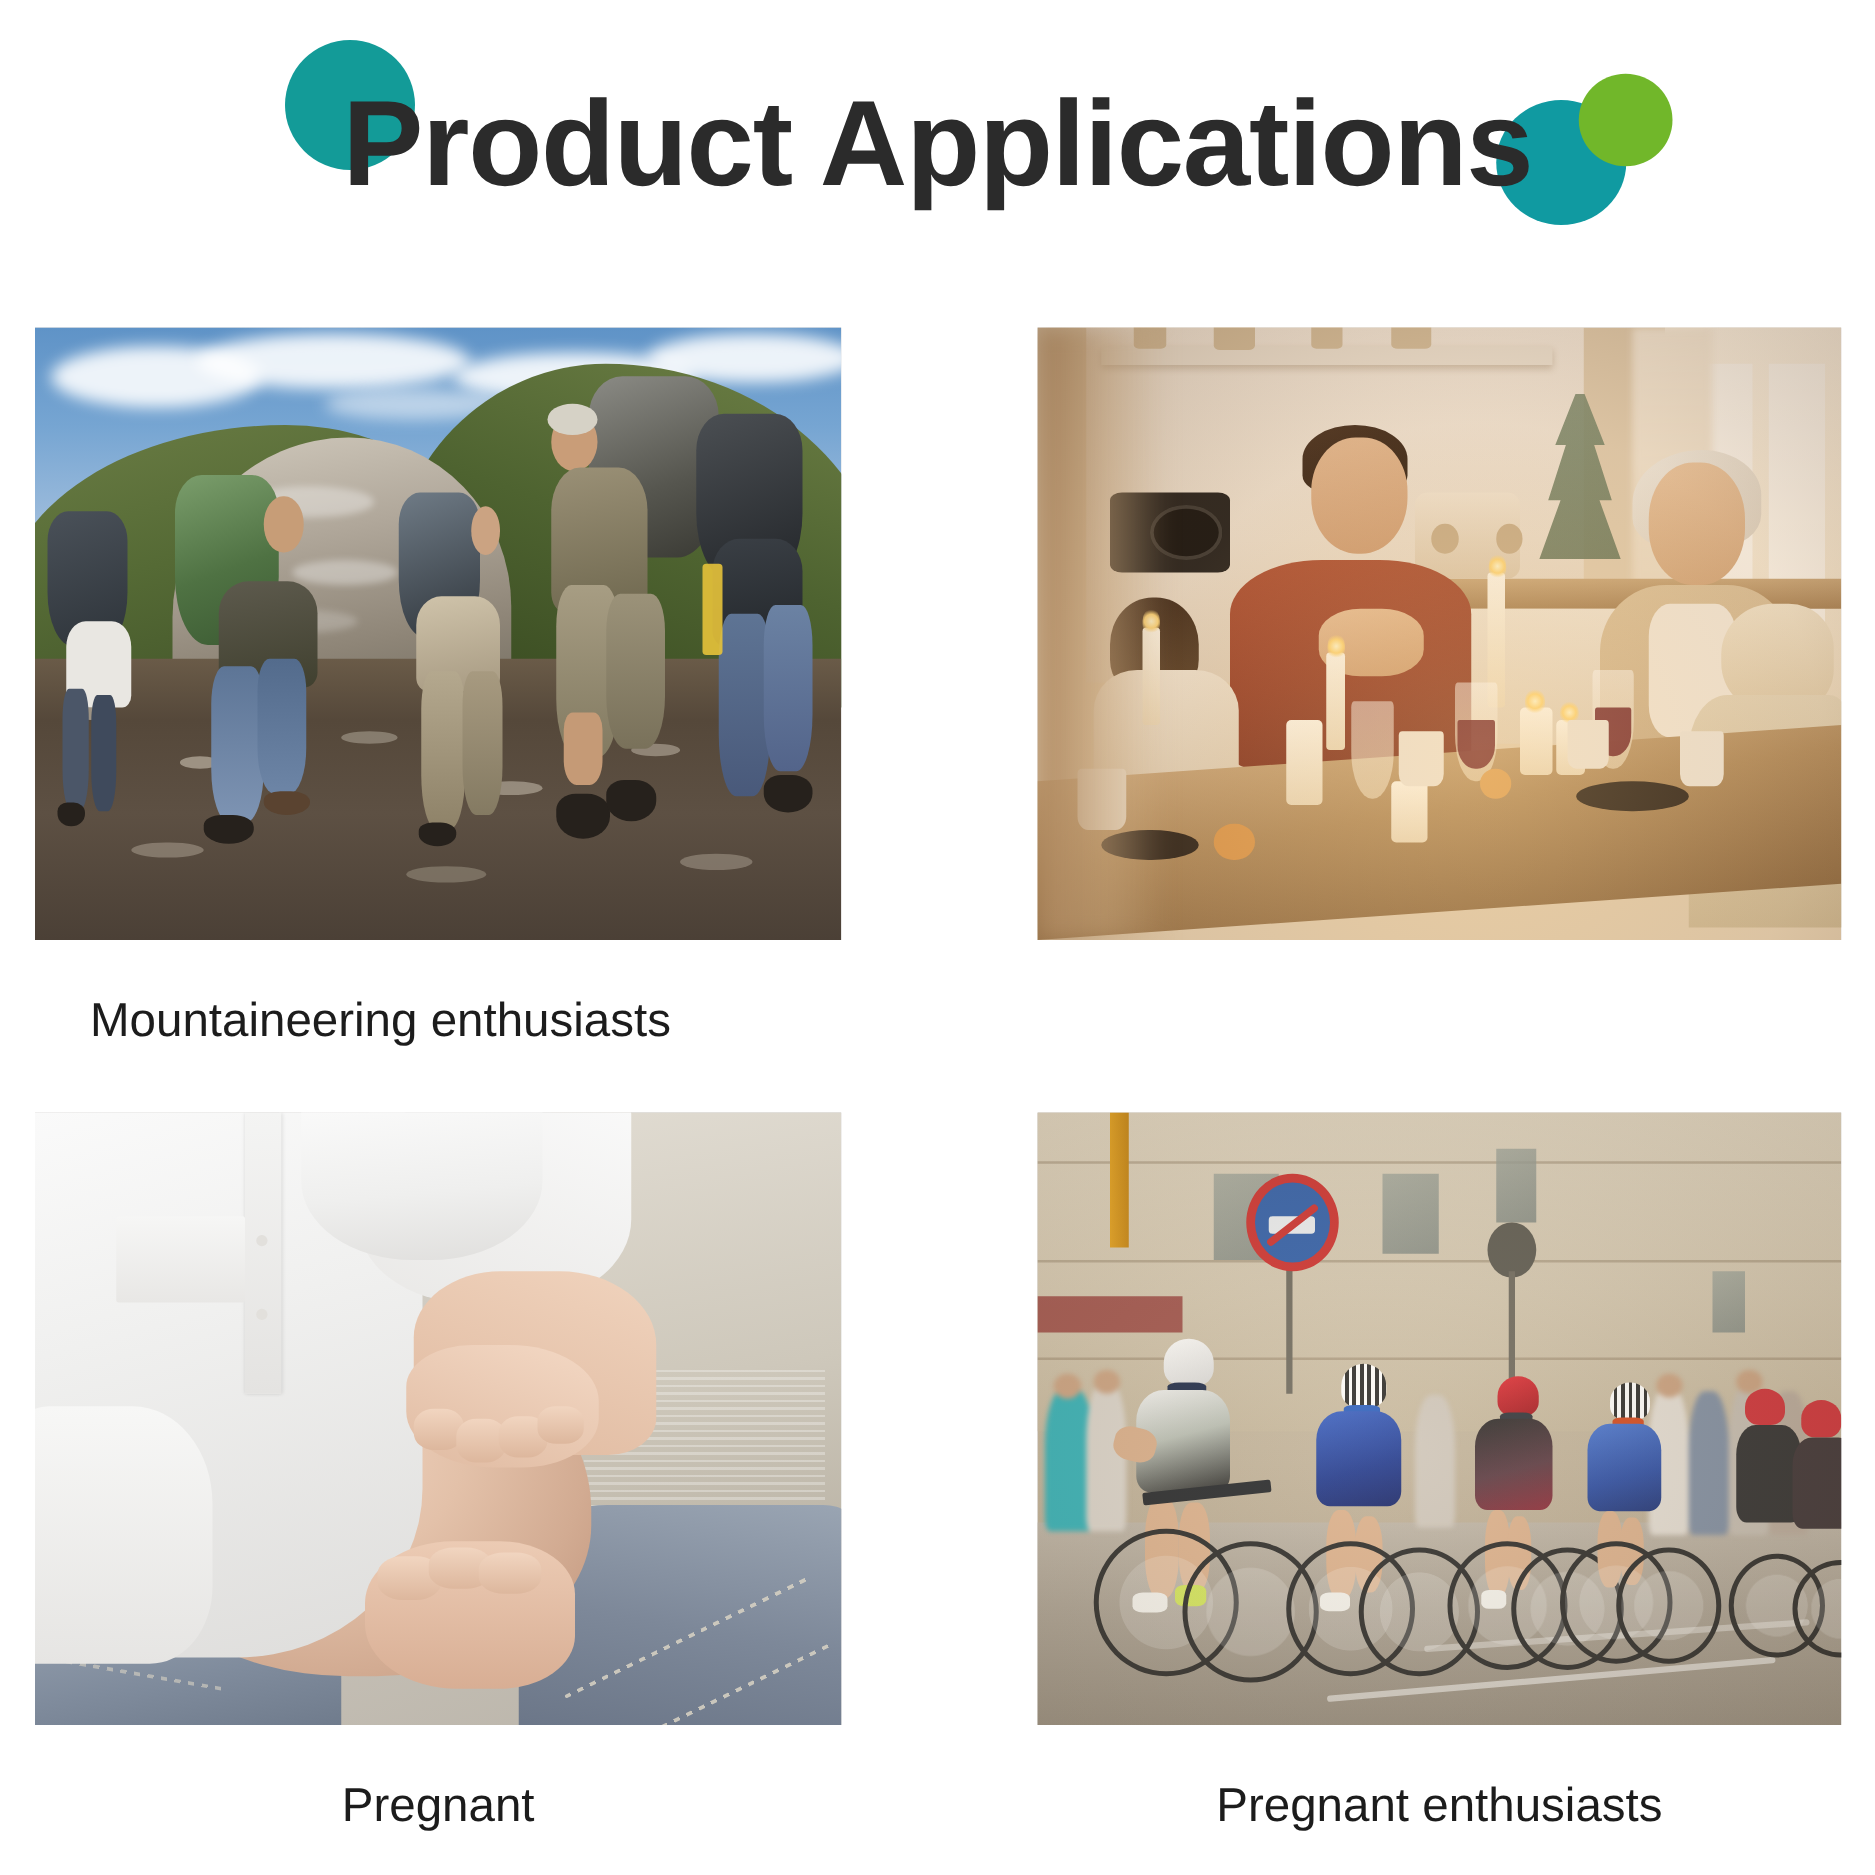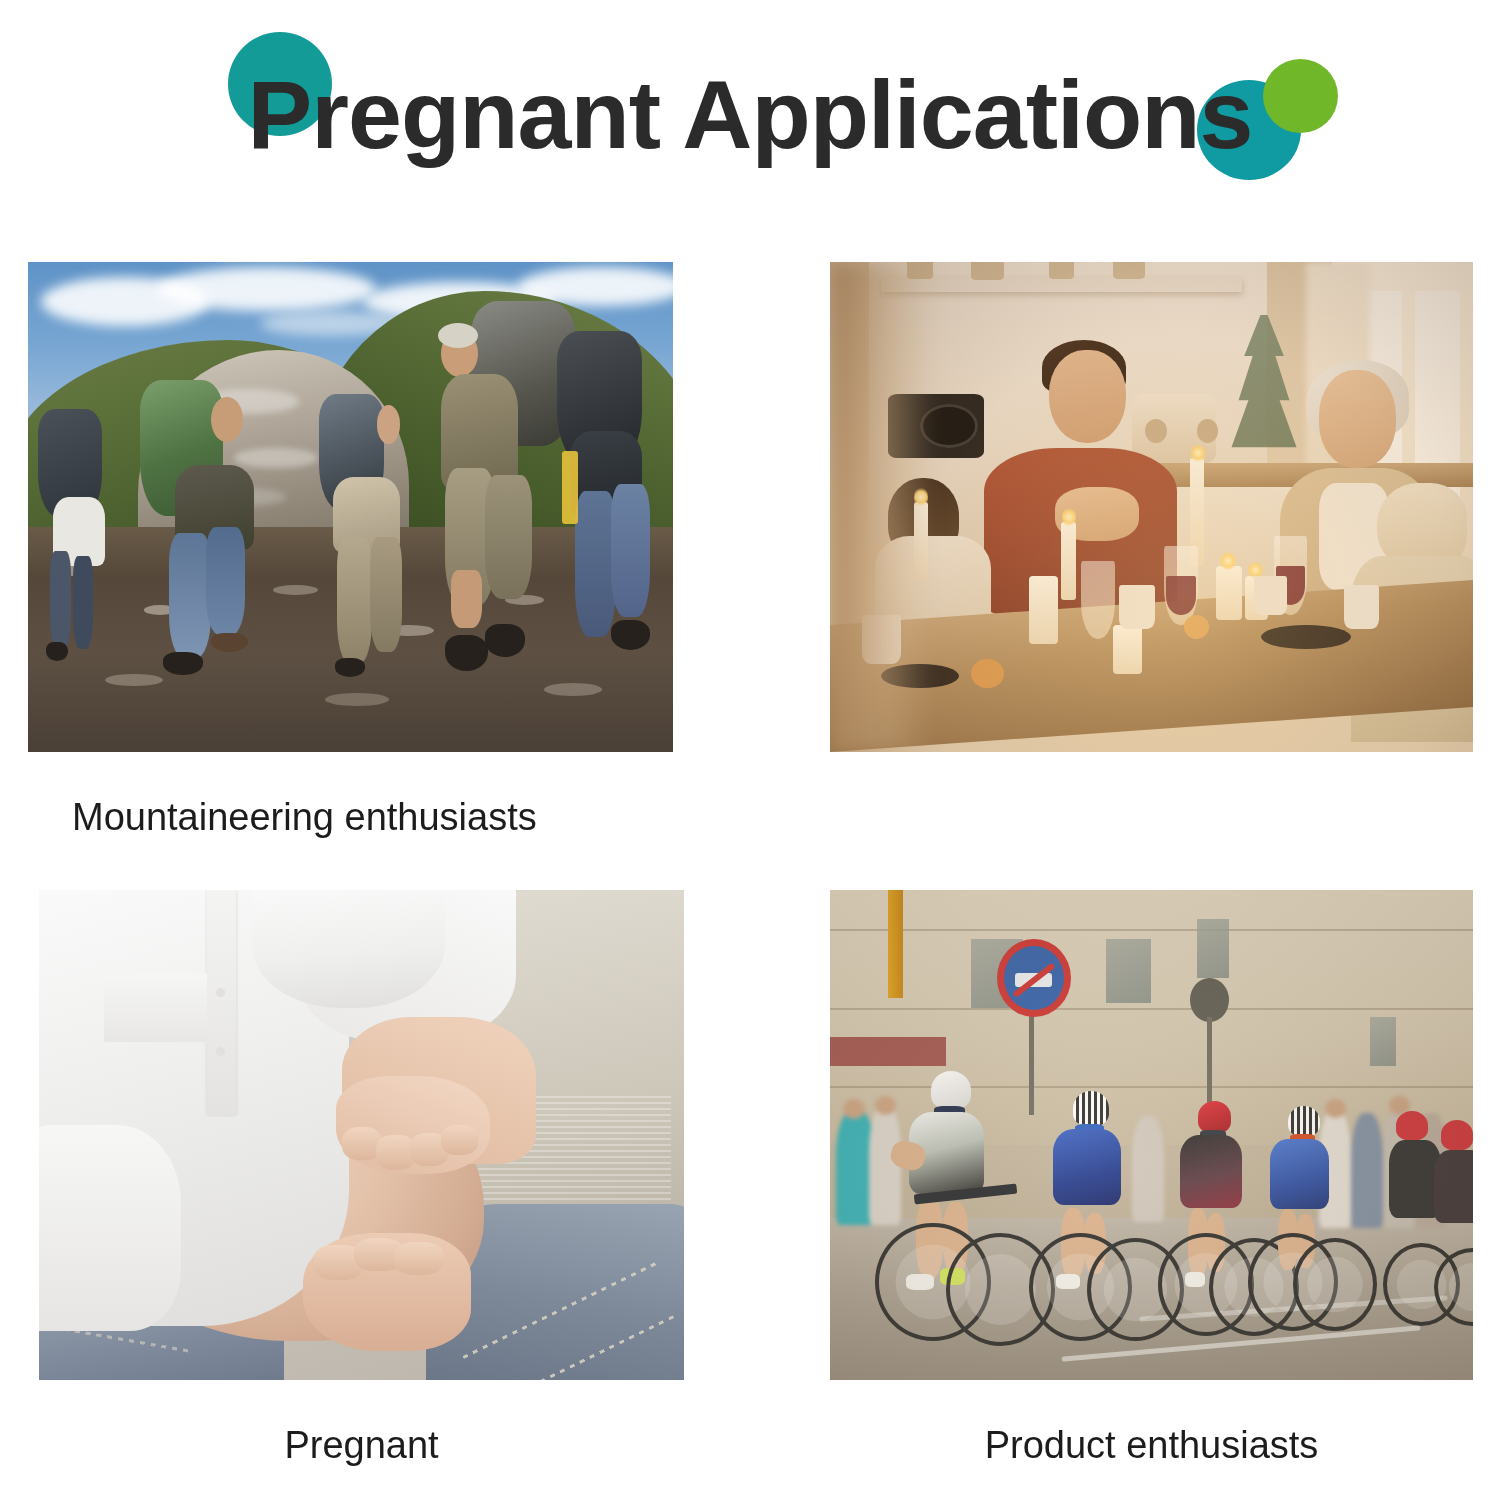--- a/index.html
+++ b/index.html
@@ -30,21 +30,21 @@
     color:#2b2b2b;
     line-height:110px;
     z-index:5;
   }
 
   
   .grid{position:absolute;left:0;top:230px;width:1356px;height:1270px;}
   .cell{position:absolute;}
   .cell-1{left:28px;top:32px;}
   .cell-2{left:830px;top:32px;}
-  .cell-3{left:39px;top:660px;}
+  .cell-3{left:28px;top:660px;}
   .cell-4{left:830px;top:660px;}
 
   .photo{
     position:relative;
     overflow:hidden;
     background:#cfcfcf;
   }
   .photo.left{width:645px;height:490px;}
   .photo.right{width:643px;height:490px;}
 
@@ -231,21 +231,21 @@
   .c-frame{position:absolute;background:#23262b;border-radius:2px;}
   .c-haze{position:absolute;inset:0;background:radial-gradient(ellipse at 42% 55%,rgba(255,240,210,.12) 0%,rgba(120,100,70,.22) 100%);}
 </style>
 </head>
 <body>
 
 <div class="header">
   <div class="deco-circle" id="deco-left"></div>
   <div class="deco-circle" id="deco-right-teal"></div>
   <div class="deco-circle" id="deco-right-green"></div>
-  <div class="page-title">Pregnant Applications</div>
+  <div class="page-title">Product Applications</div>
 </div>
 
 <div class="grid">
 
   <div class="cell cell-1">
     <div class="photo left">
       <div class="m-sky"></div>
       <div class="m-cloud" style="left:2%;top:3%;width:26%;height:10%;"></div>
       <div class="m-cloud" style="left:20%;top:1%;width:34%;height:9%;"></div>
       <div class="m-cloud" style="left:52%;top:4%;width:30%;height:8%;"></div>
@@ -515,16 +515,16 @@
 
       <div class="c-helmet" style="left:88%;top:45%;width:5%;height:6%;background:#cf2f38;"></div>
       <div class="c-helmet" style="left:95%;top:47%;width:5%;height:6%;background:#cf2f38;"></div>
       <div class="c-torso" style="left:87%;top:51%;width:8%;height:16%;background:#2d2d2f;"></div>
       <div class="c-torso" style="left:94%;top:53%;width:8%;height:15%;background:#3a3034;"></div>
       <div class="c-wheel" style="left:86%;top:72%;width:12%;height:17%;"></div>
       <div class="c-wheel" style="left:94%;top:73%;width:12%;height:16%;"></div>
 
       <div class="c-haze"></div>
     </div>
-    <div class="caption center-align">Product enthusiasts</div>
+    <div class="caption center-align">Pregnant enthusiasts</div>
   </div>
 
 </div>
 
 </body></html>

